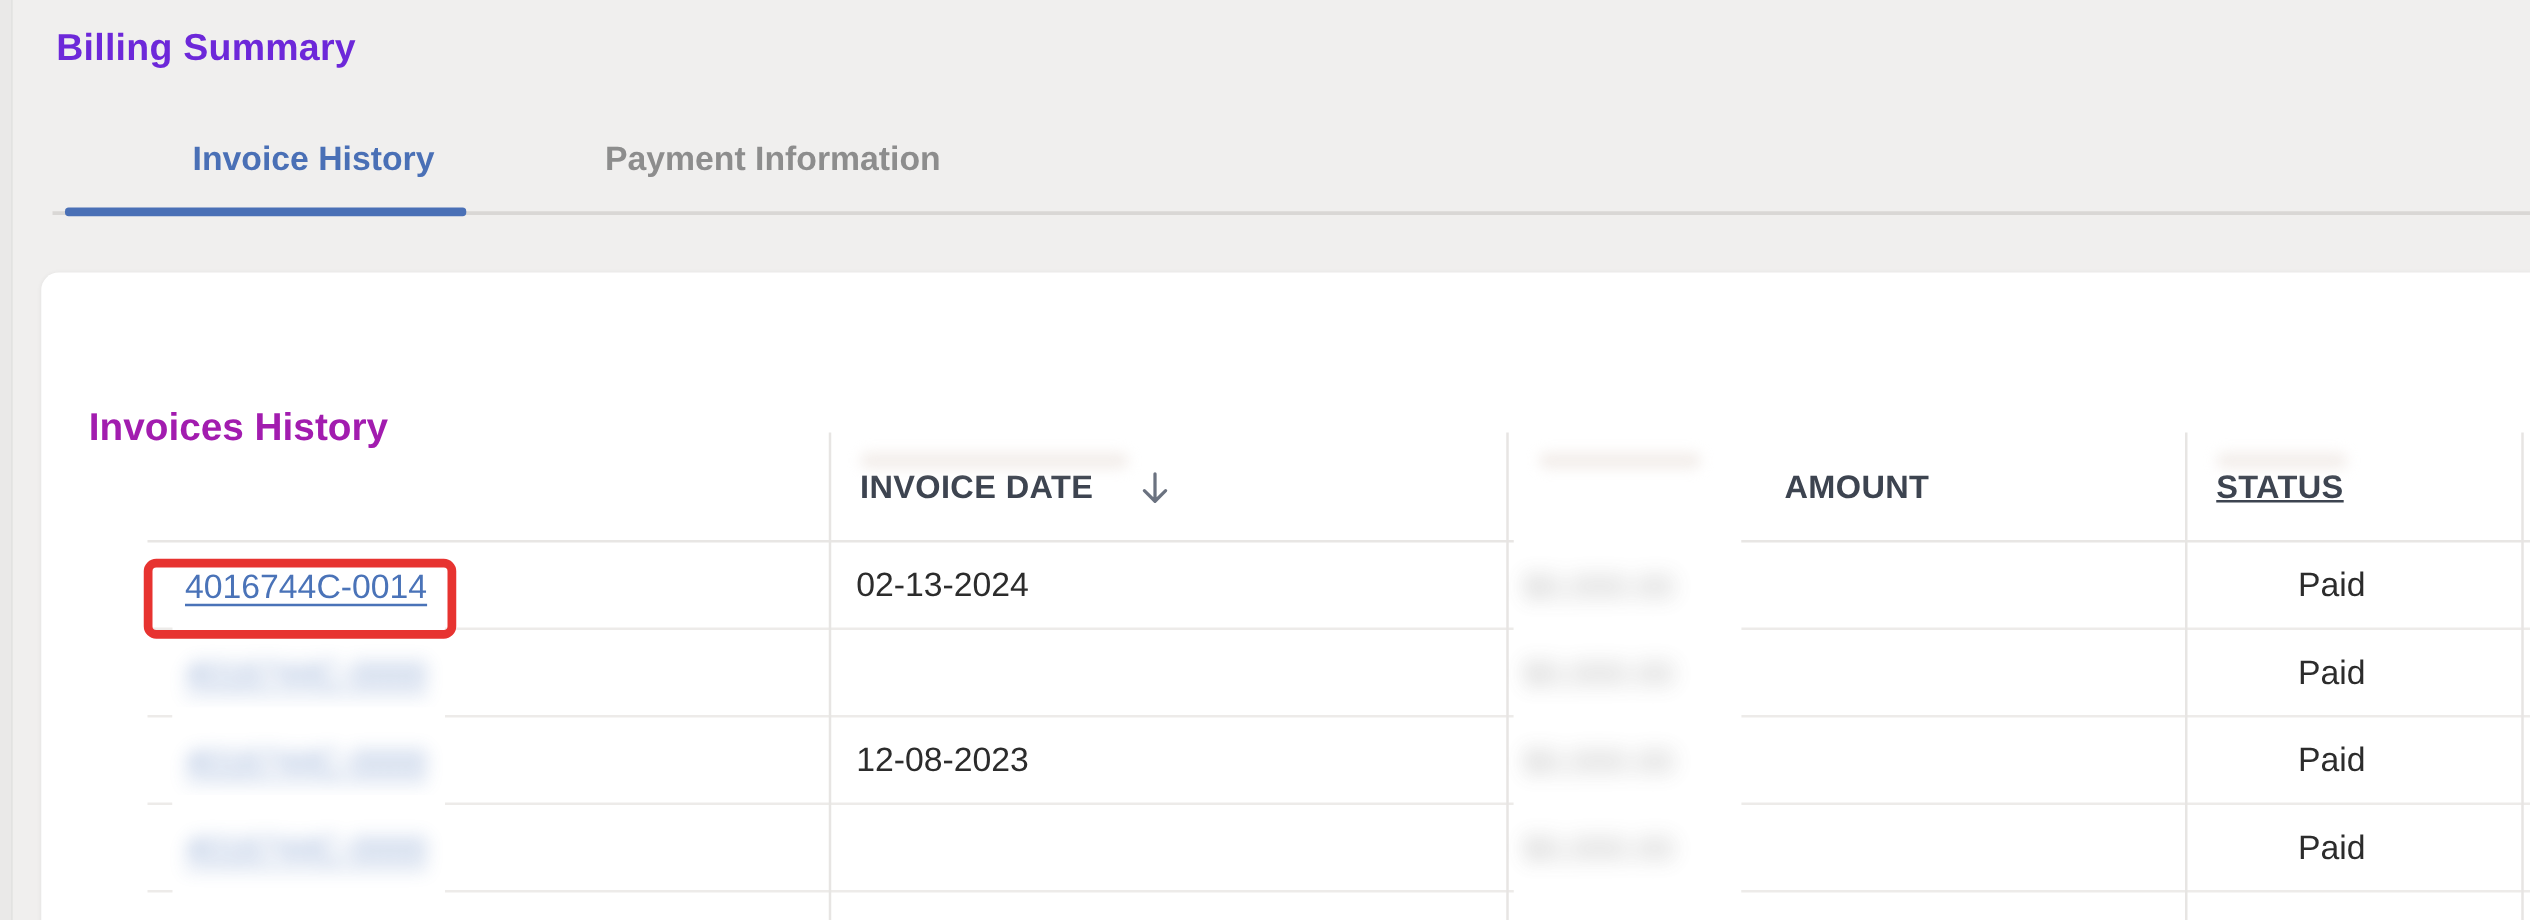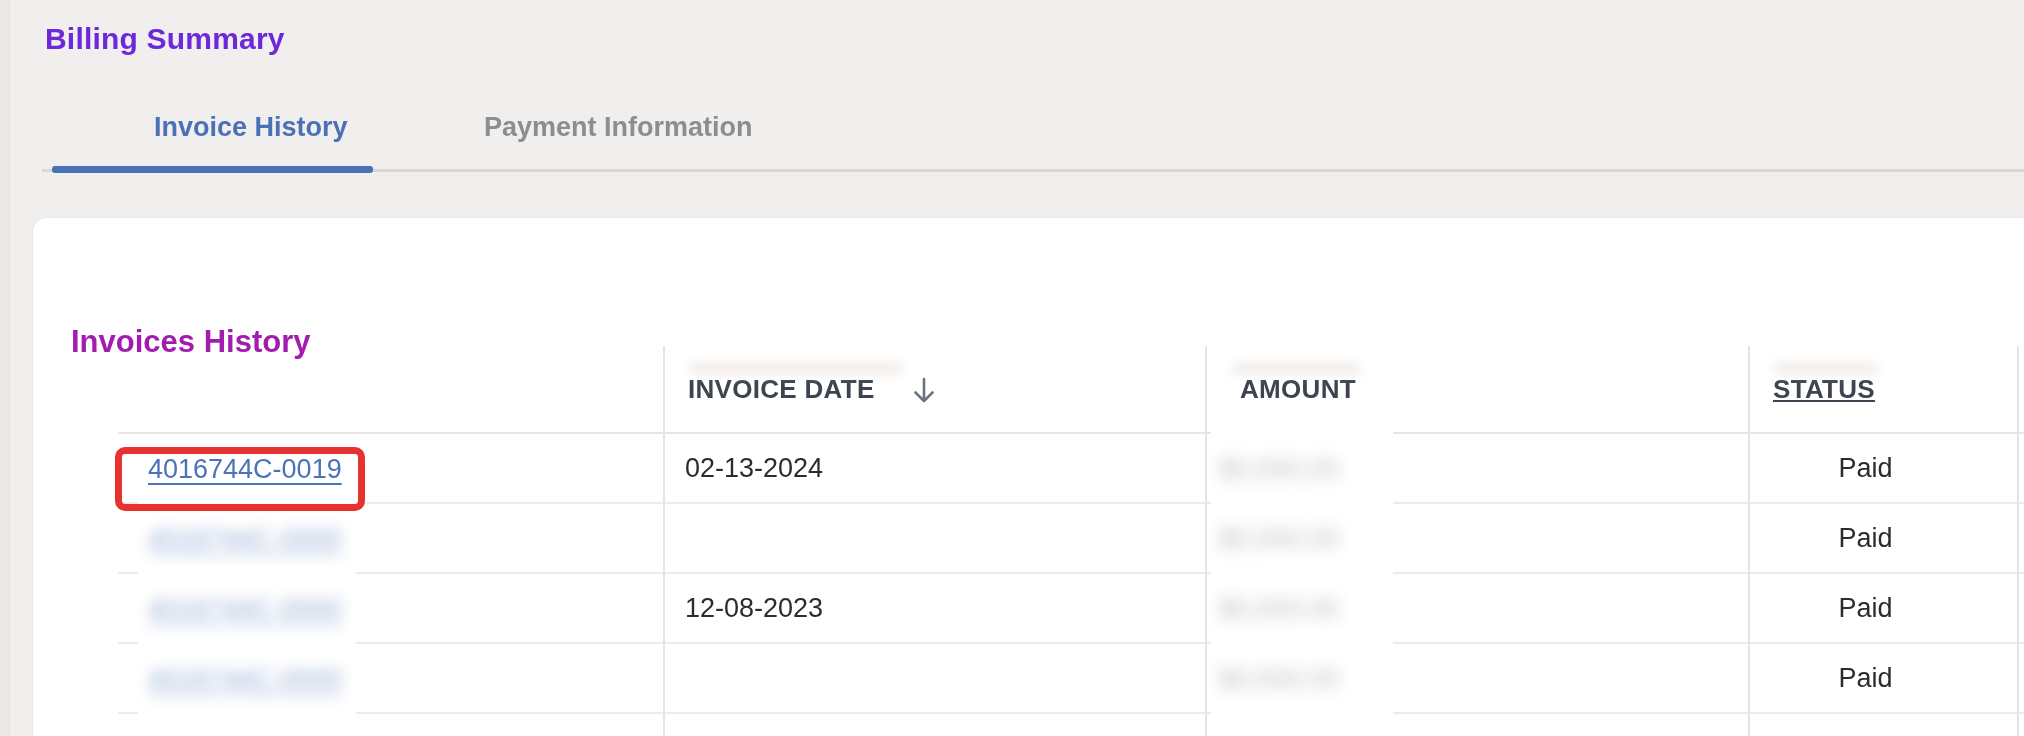--- a/index.html
+++ b/index.html
@@ -54,21 +54,21 @@
   .thead {
     position:relative; height:88px; border-bottom:2px solid #e8e6e4;
   }
   .th {
     position:absolute; top:0; height:100%;
     display:flex; align-items:center;
     font-size:26px; font-weight:700; color:#3d4450; letter-spacing:.3px;
   }
   .th-invoice-number { left:0; width:545px; padding-left:30px; }
   .th-invoice-date { left:545px; width:542px; padding-left:25px; gap:36px; cursor:pointer; }
-  .th-amount { left:1087px; width:543px; padding-left:35px; }
+  .th-amount { left:1087px; width:543px; padding-left:18px;justify-content:center; }
   .th-status { left:1630px; width:269px; padding-left:25px;text-decoration:underline; }
   .ghost {
     position:absolute; top:16px; height:13px; border-radius:7px;
     background:#e7ddd7; filter:blur(5px); opacity:.5; pointer-events:none;
   }
   .sort-icon { display:block; margin-top:4px; }
   
   .tr { position:relative; height:70px; border-bottom:2px solid #edebe9; }
   .tr-partial { position:relative; height:24px; border-bottom:none; }
   .td {
@@ -145,21 +145,21 @@
         <div class="ghost" style="left:25px;width:105px;"></div>
         <span>STATUS</span>
       </div>
     </div>
 
     <div>
         <div class="tr">
     <div class="td td-invoice">
       <div class="highlight-box"></div>
       <span class="invoice-patch">
-        <a href="#" class="invoice-link">4016744C-0019</a>
+        <a href="#" class="invoice-link">4016744C-0014</a>
       </span>
     </div>
     <div class="td td-date">
       <span>02-13-2024</span>
     </div>
     <div class="td td-amount">
       <span class="amount-patch">
         <span class="amount-blur">$0,000.00</span>
       </span>
     </div>

